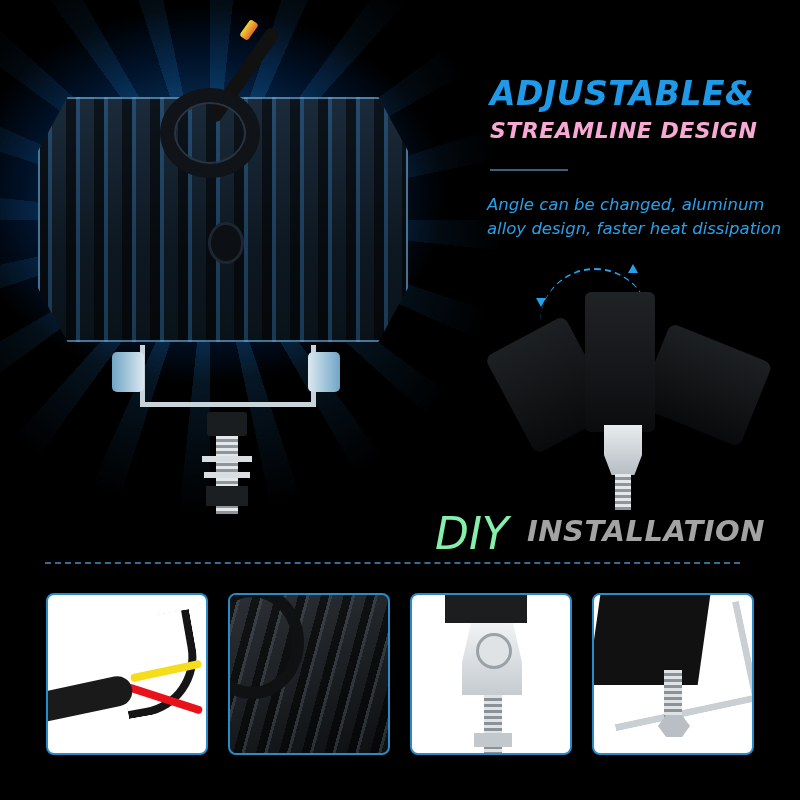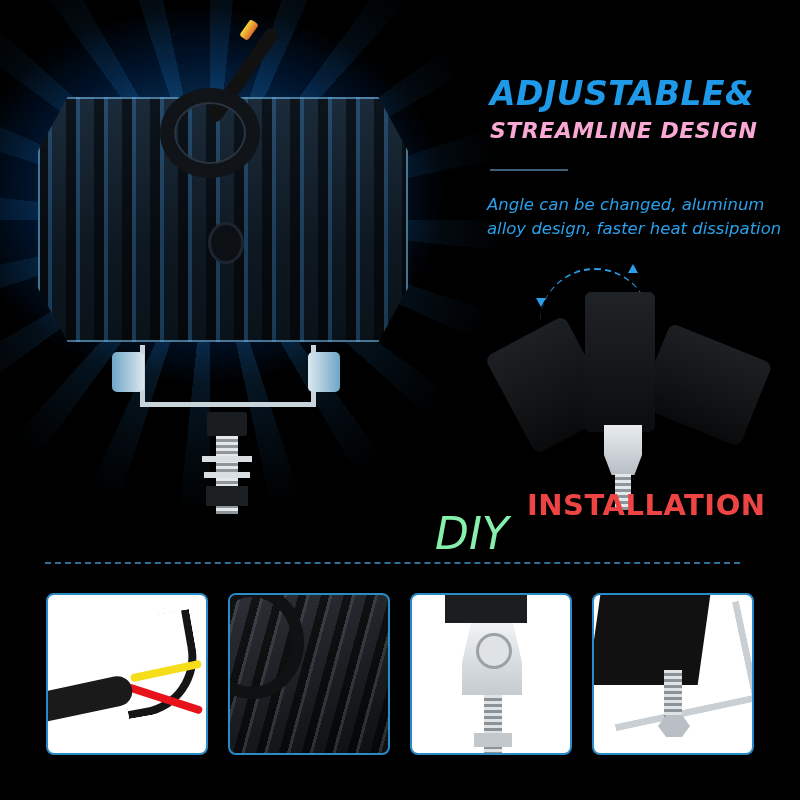--- a/index.html
+++ b/index.html
@@ -47,21 +47,21 @@
   .desc{left:487px;top:193px;width:310px;font-size:16.5px;line-height:24px;font-style:italic;color:#2aa0ea;}
   .arc{left:540px;top:268px;width:110px;height:60px;border-top:2px dashed #2aa0ea;border-radius:55px 55px 0 0;}
   .arrow-r{left:628px;top:264px;width:0;height:0;border-left:5px solid transparent;border-right:5px solid transparent;border-bottom:9px solid #2aa0ea;}
   .arrow-l{left:536px;top:298px;width:0;height:0;border-left:5px solid transparent;border-right:5px solid transparent;border-top:9px solid #2aa0ea;}
   .lamp-c{left:585px;top:292px;width:70px;height:140px;background:linear-gradient(180deg,#202326,#0b0c0e);border-radius:6px;}
   .lamp-l{left:505px;top:330px;width:90px;height:110px;background:linear-gradient(180deg,#1d2023,#090a0b);transform:rotate(-28deg);border-radius:8px;}
   .lamp-r{left:650px;top:340px;width:110px;height:90px;background:linear-gradient(180deg,#1d2023,#090a0b);transform:rotate(22deg);border-radius:8px;}
   .mount2{left:604px;top:425px;width:38px;height:50px;background:linear-gradient(180deg,#e8ecef,#b7bec4);clip-path:polygon(0 0,100% 0,100% 60%,80% 100%,20% 100%,0 60%);}
   .bolt2{left:615px;top:474px;width:16px;height:36px;background:repeating-linear-gradient(180deg,#e4e8ea 0 3px,#8e969c 3px 6px);}
   .diy{left:435px;top:498px;font-size:44px;font-weight:normal;font-style:italic;color:#86efac;margin-top:10px;}
-  .install{left:527px;top:488px;font-size:29px;font-weight:bold;color:#ef4444;letter-spacing:0.5px;}
+  .install{left:527px;top:514px;font-size:29px;font-weight:bold;font-style:italic;color:#a3a3a3;letter-spacing:0.5px;}
   .dash-line{left:45px;top:562px;width:695px;height:0;border-top:2px dashed #2f6f98;}
 
   
   .thumb{top:593px;width:162px;height:162px;border-radius:8px;border:2px solid #2a8bc7;box-sizing:border-box;overflow:hidden;position:absolute;}
   .t1{left:46px;background:#fff;}
   .t2{left:228px;background:linear-gradient(160deg,#2c3036,#0d0f11);}
   .t3{left:410px;background:#fff;}
   .t4{left:592px;background:#fff;}
   
   .w-black{position:absolute;left:-10px;top:88px;width:95px;height:30px;background:#1a1a1a;border-radius:0 18px 18px 0;transform:rotate(-12deg);}

